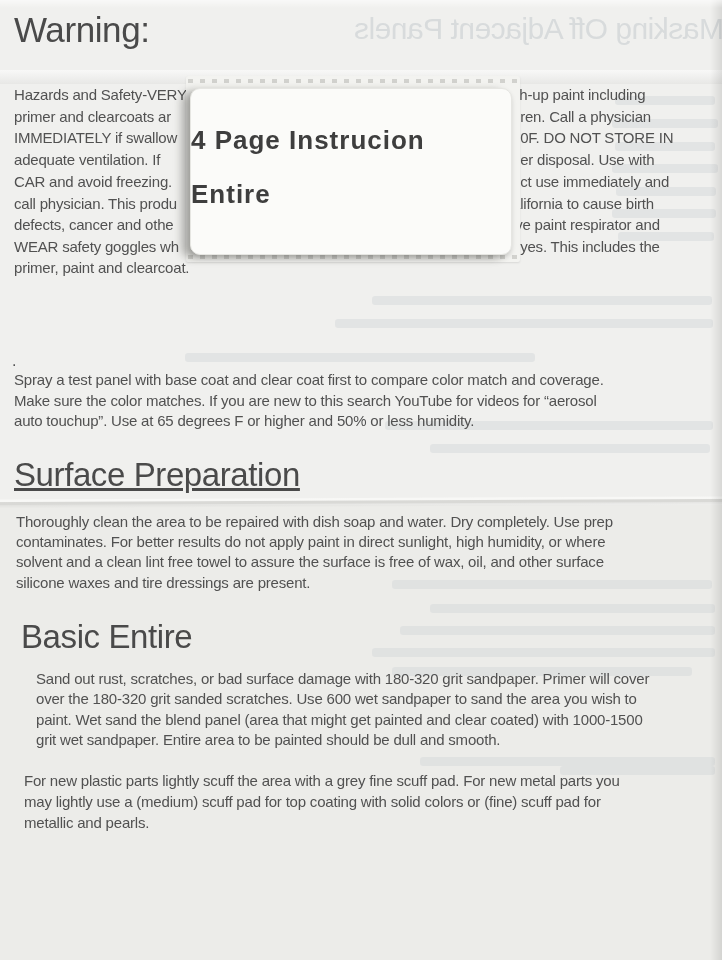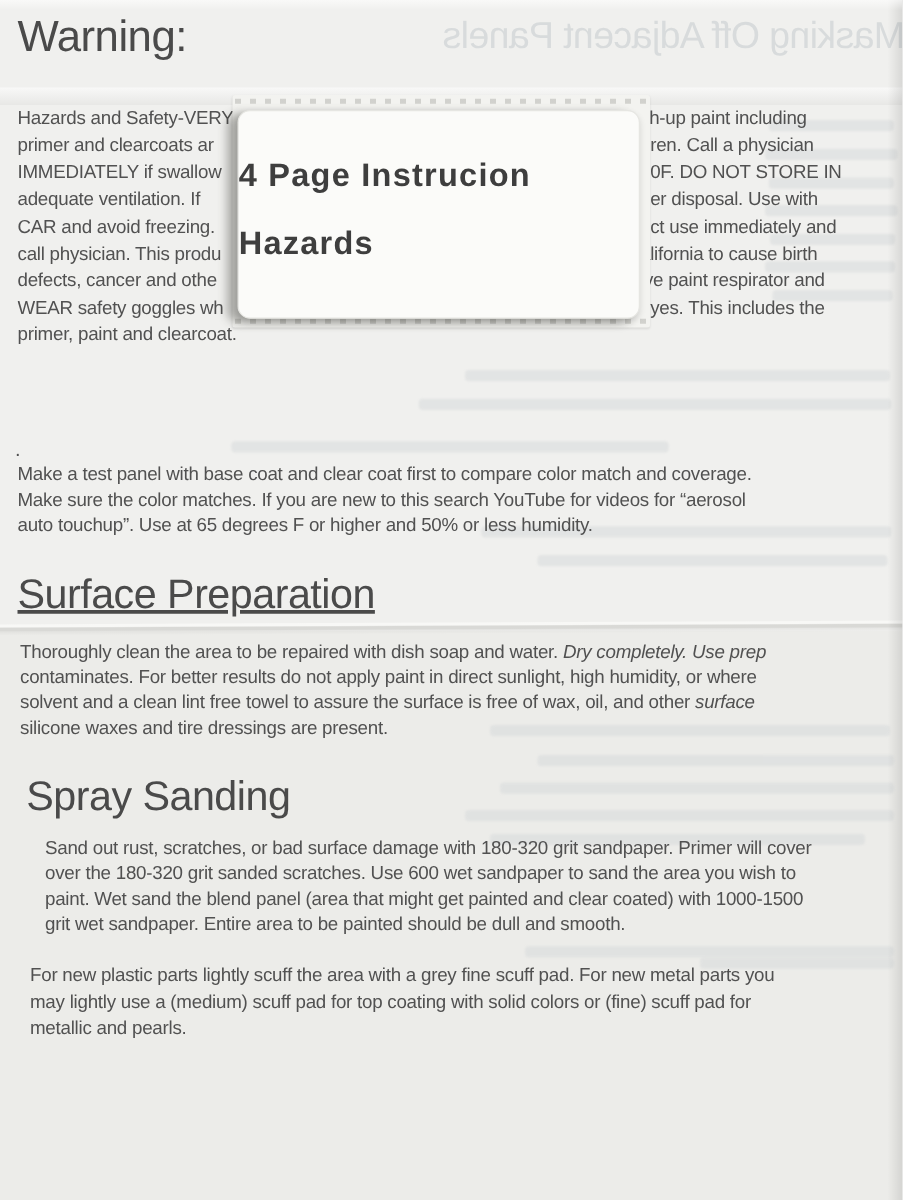--- a/index.html
+++ b/index.html
@@ -34,21 +34,21 @@
   
   .h{position:absolute;z-index:2;font-size:33px;font-weight:300;color:var(--head-ink);letter-spacing:-0.4px;white-space:nowrap;}
   #h-warning{left:14px;top:10px;font-size:35px;}
   #h-before{left:14px;top:308px;}
   #h-surface{left:14px;top:456px;text-decoration:underline;}
   #h-sanding{left:21px;top:618px;}
 
   
   .para{position:absolute;z-index:2;font-size:15px;letter-spacing:-0.2px;line-height:20.6px;color:var(--ink);}
   .tline{white-space:nowrap;}
-  .it{font-style:italic;}
+  .it{}
   #warn-left{left:14px;top:84px;width:176px;line-height:21.7px;overflow:hidden;}
   #warn-right{left:512px;top:84px;width:210px;line-height:21.7px;overflow:hidden;}
   #warn-last{left:14px;top:258px;}
   #before-para{left:14px;top:370px;width:705px;line-height:20.6px;}
   #surface-para{left:16px;top:512px;width:705px;line-height:20.2px;}
   #sanding-para1{left:22px;top:669px;width:700px;line-height:20.4px;margin-left:14px;}
   #sanding-para2{left:24px;top:770px;width:700px;line-height:21px;}
   .stray-dot{position:absolute;left:12px;top:352px;z-index:2;font-size:16px;color:var(--ink);}
 
   
@@ -117,40 +117,40 @@
       <div class="tline"><span>eyes. This includes the</span></div>
     </div>
   <div class="para" id="warn-last">primer, paint and clearcoat.</div>
 
   <div class="backing">
     <div class="perf perf-top"></div>
     <div class="perf perf-bottom"></div>
   </div>
   <div class="sticker">
     <div class="sticker-line" id="sticker-line1">4 Page Instrucion</div>
-    <div class="sticker-line" id="sticker-line2">Hazards</div>
+    <div class="sticker-line" id="sticker-line2">Entire</div>
   </div>
 
   <div class="stray-dot">.</div>
   <div class="para" id="before-para">
-      <div class="tline"><span>Make a test panel with base coat and clear coat first to compare color match and coverage.</span></div>
+      <div class="tline"><span>Spray a test panel with base coat and clear coat first to compare color match and coverage.</span></div>
       <div class="tline"><span>Make sure the color matches.  If you are new to this search YouTube for videos for “aerosol</span></div>
       <div class="tline"><span>auto touchup”.  Use at 65 degrees F or higher and 50% or less humidity.</span></div>
     </div>
 
   <div class="h" id="h-surface">Surface Preparation</div>
   <div class="sheet-edge"></div>
   <div class="para" id="surface-para">
       <div class="tline"><span>Thoroughly clean the area to be repaired with dish soap and water.  </span><span class="it">Dry completely. Use prep</span></div>
       <div class="tline"><span>contaminates. For better results do not apply paint in direct sunlight, high humidity, or where</span></div>
       <div class="tline"><span>solvent and a clean lint free towel to assure the surface is free of wax, oil, and other </span><span class="it">surface</span></div>
       <div class="tline"><span>silicone waxes and tire dressings are present.</span></div>
     </div>
 
-  <div class="h" id="h-sanding">Spray Sanding</div>
+  <div class="h" id="h-sanding">Basic Entire</div>
   <div class="para" id="sanding-para1">
       <div class="tline"><span>Sand out rust, scratches, or bad surface damage with 180-320 grit sandpaper. Primer will cover</span></div>
       <div class="tline"><span>over the 180-320 grit sanded scratches. Use 600 wet sandpaper to sand the area you wish to</span></div>
       <div class="tline"><span>paint. Wet sand the blend panel (area that might get painted and clear coated) with 1000-1500</span></div>
       <div class="tline"><span>grit wet sandpaper. Entire area to be painted should be dull and smooth.</span></div>
     </div>
   <div class="para" id="sanding-para2">
       <div class="tline"><span>For new plastic parts lightly scuff the area with a grey fine scuff pad. For new metal parts you</span></div>
       <div class="tline"><span>may lightly use a (medium) scuff pad for top coating with solid colors or (fine) scuff pad for</span></div>
       <div class="tline"><span>metallic and pearls.</span></div>

